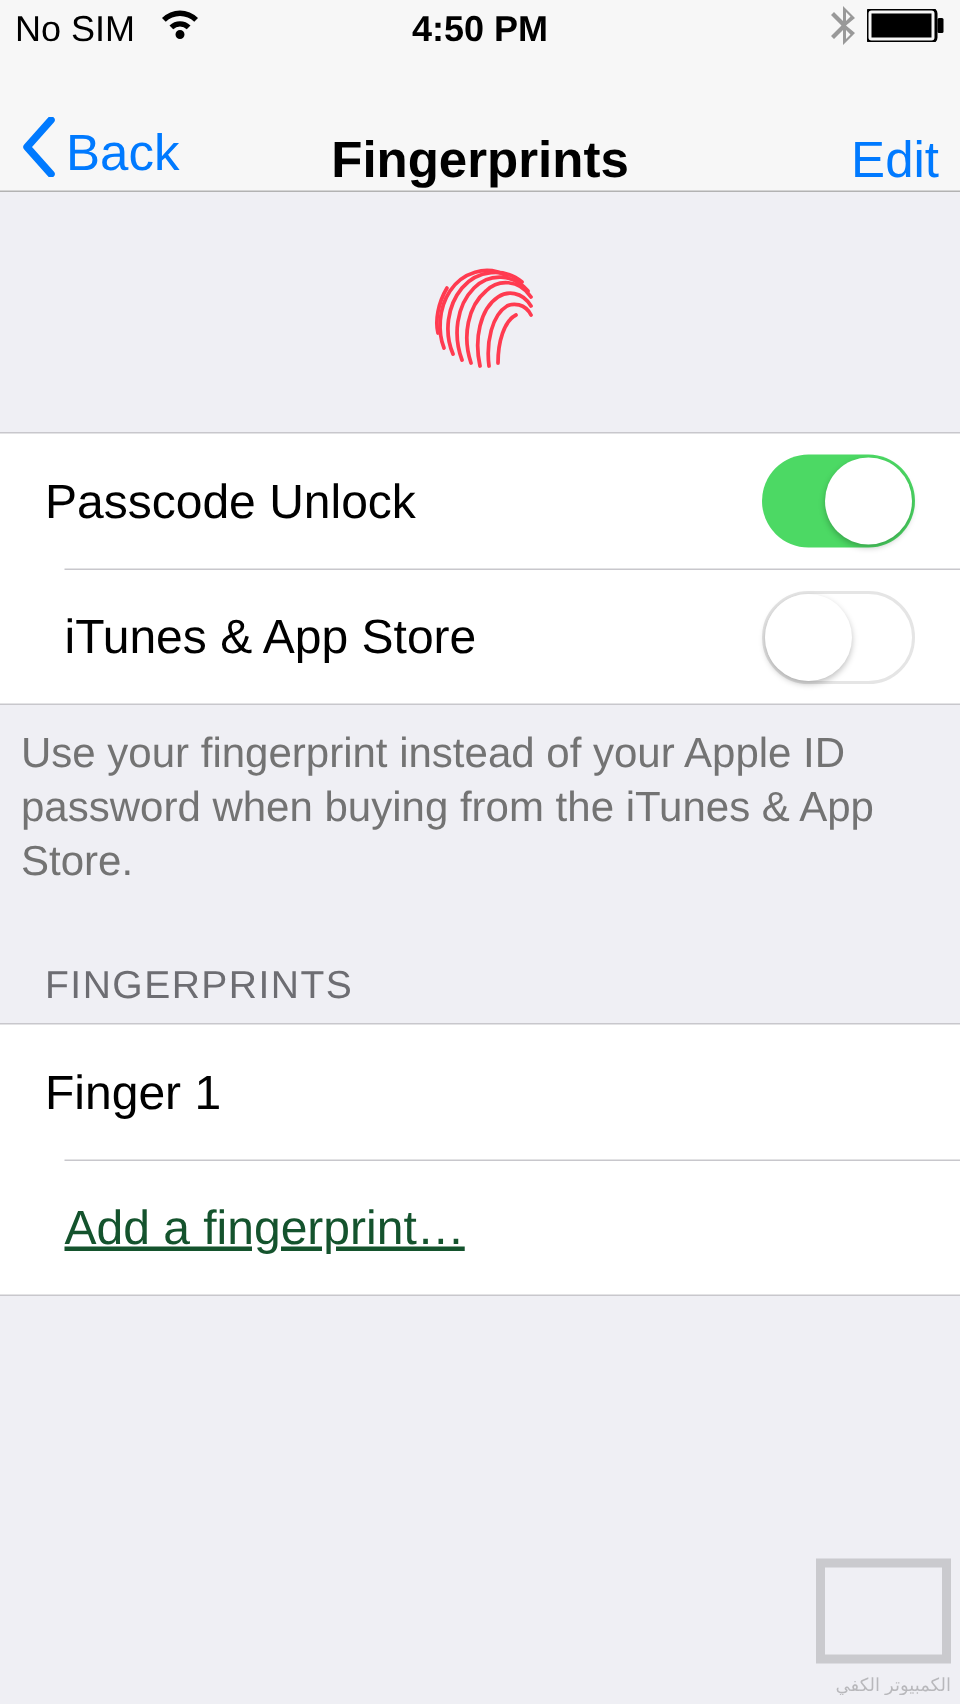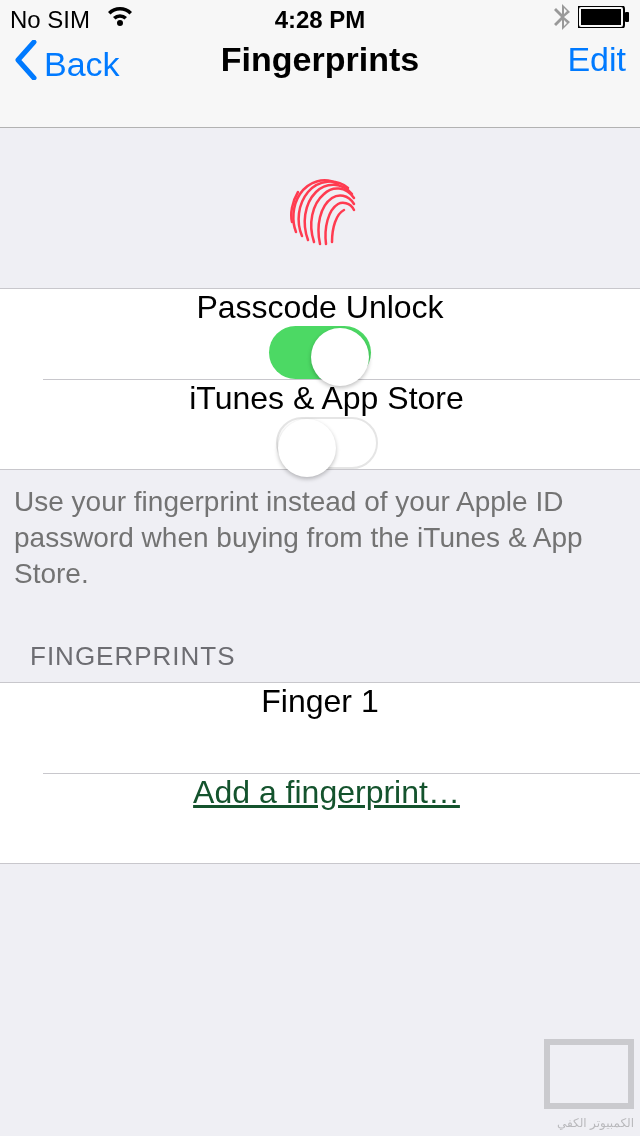--- a/index.html
+++ b/index.html
@@ -21,21 +21,21 @@
       background: #f7f7f7;
     }
     .status-left { display: flex; align-items: center; gap: 16px; }
     .status-right { display: flex; align-items: center; gap: 8px; }
     .status-time { font-weight: 600; position: absolute; left: 50%; transform: translateX(-50%); }
     .wifi-icon, .bt-icon, .battery-icon { display: inline-block; }
 
     .nav-bar {
       height: 88px;
       display: flex;
-      align-items: flex-start;
+      align-items: flex-end;
       justify-content: space-between;
       padding: 0 14px;
       background: #f7f7f7;
       border-bottom: 1px solid #b2b2b2;
       position: relative;
     }
     .nav-back { display: flex; align-items: center; color: #007aff; font-size: 34px; cursor: pointer; }
     .nav-back-chevron { margin-right: 6px; }
     .nav-title { position: absolute; left: 50%; transform: translateX(-50%); font-size: 34px; font-weight: 600; }
     .nav-edit { color: #007aff; font-size: 34px; cursor: pointer; }
@@ -50,21 +50,20 @@
 
     .list-group { background: #fff; border-top: 1px solid #c8c7cc; border-bottom: 1px solid #c8c7cc; }
     .list-item {
       display: flex;
       align-items: center;
       justify-content: space-between;
       padding: 0 30px;
       height: 90px;
       font-size: 32px;
       color: #000;
-      flex-direction: column;
     }
     .list-item + .list-item { border-top: 1px solid #c8c7cc; margin-left: 43px; padding-left: 0; }
     .list-item.link { color: #14532d; text-decoration: underline; }
 
     .switch {
       width: 102px;
       height: 62px;
       border-radius: 31px;
       position: relative;
     }
@@ -114,21 +113,21 @@
 
 <div class="status-bar">
   <div class="status-left">
     <span>No SIM</span>
     <span class="wifi-icon">
       <svg width="28" height="22" viewBox="0 0 28 22">
           <path d="M14 20a3 3 0 100-6 3 3 0 000 6zM7 11a10 10 0 0114 0l-2.5 2.5a6.5 6.5 0 00-9 0zM2 6a17 17 0 0124 0l-2.5 2.5a13.5 13.5 0 00-19 0z" fill="#000"></path>
         </svg>
     </span>
   </div>
-  <span class="status-time">4:28 PM</span>
+  <span class="status-time">4:50 PM</span>
   <div class="status-right">
     <span class="bt-icon">
       <svg width="16" height="26" viewBox="0 0 16 26">
           <path d="M8 0v10L2 4 0 6l7 7-7 7 2 2 6-6v10l8-8-6-5 6-5-8-8zm2 4l3 3-3 3V4zm0 12l3 3-3 3v-6z" fill="#999"></path>
         </svg>
     </span>
     <span class="battery-icon">
       <svg width="52" height="22" viewBox="0 0 52 22">
           <rect x="0" y="0" width="46" height="22" rx="3" fill="none" stroke="#000" stroke-width="2"></rect>
           <rect x="3" y="3" width="40" height="16" fill="#000"></rect>

